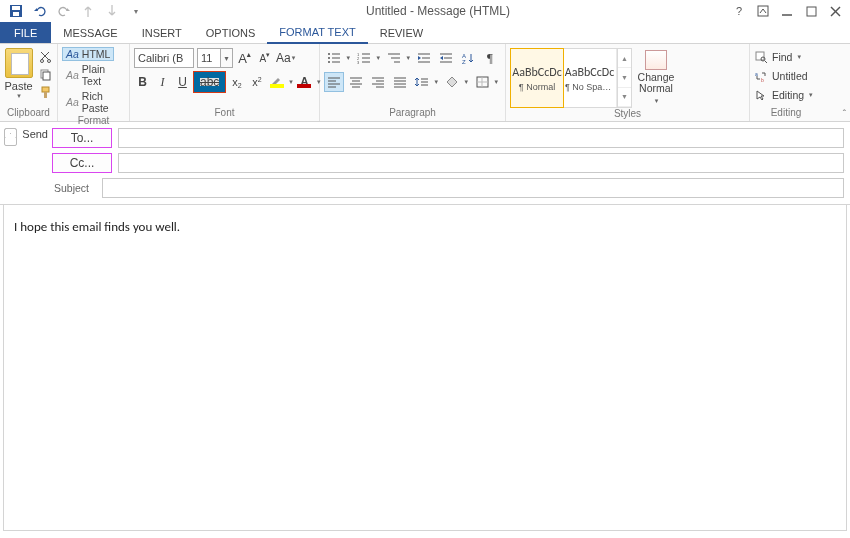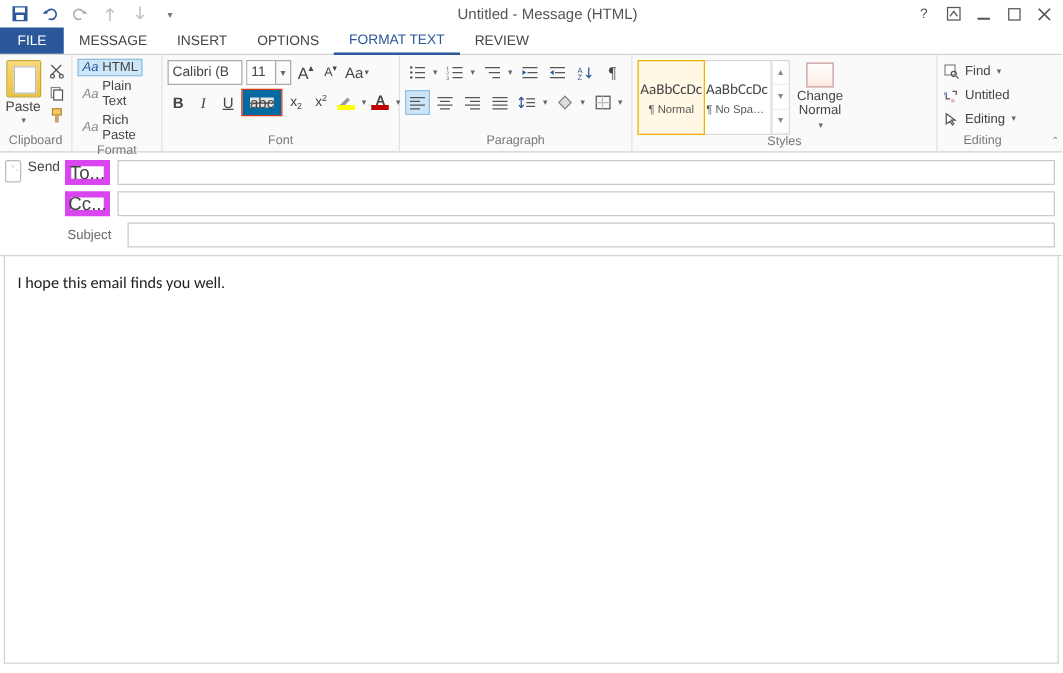--- a/index.html
+++ b/index.html
@@ -87,21 +87,21 @@
   .ribbon-collapse { position:absolute; right:4px; bottom:1px; font-size:10px; color:#777;}
 
   
   .header-block { display:flex; border-bottom:1px solid #d4d4d4;}
   .send-col { width:52px; display:flex; flex-direction:row; align-items:flex-start; justify-content:center; gap:5px; padding:6px 4px;}
   .send-ic { width:26px; height:18px; border:1px solid #bbb; border-radius:2px; background:#fff; position:relative;}
   .send-ic::before{content:""; position:absolute; left:0; right:0; top:0; height:9px; background:linear-gradient(to bottom right, transparent 49%, #bbb 50%, transparent 51%), linear-gradient(to bottom left, transparent 49%, #bbb 50%, transparent 51%);}
   .send-lbl { font-size:11px;}
   .fields-col { flex:1; padding:6px 6px 6px 0; display:flex; flex-direction:column; gap:5px;}
   .field-row { display:flex; align-items:center; gap:6px;}
-  .field-btn { width:36px; height:20px; border:5px solid #d946ef; background:#fdfdfd; text-align:center; font-size:15px; display:flex; align-items:center; justify-content:center;}
+  .field-btn { width:60px; height:20px; border:1px solid #d946ef; background:#fdfdfd; text-align:center; font-size:12px; display:flex; align-items:center; justify-content:center;}
   .field-label { width:44px; font-size:10.5px; text-align:left; color:#666; padding-left:2px;}
   .field-input { flex:1; height:20px; border:1px solid #c9c9c9; background:#fff; padding:0 4px; font-size:11px;}
 
   
   .mailbody { padding:14px 10px; font-family: Calibri, sans-serif; font-size:13px; color:#222; height:326px; border:1px solid #d4d4d4; margin:0 3px 3px; border-top:none;}
   .mailbody .sel { background:#b5b5b5; text-decoration: line-through;}
   .mailbody p { margin:0 0 16px 0;}
 </style>
 </head>
 <body>

